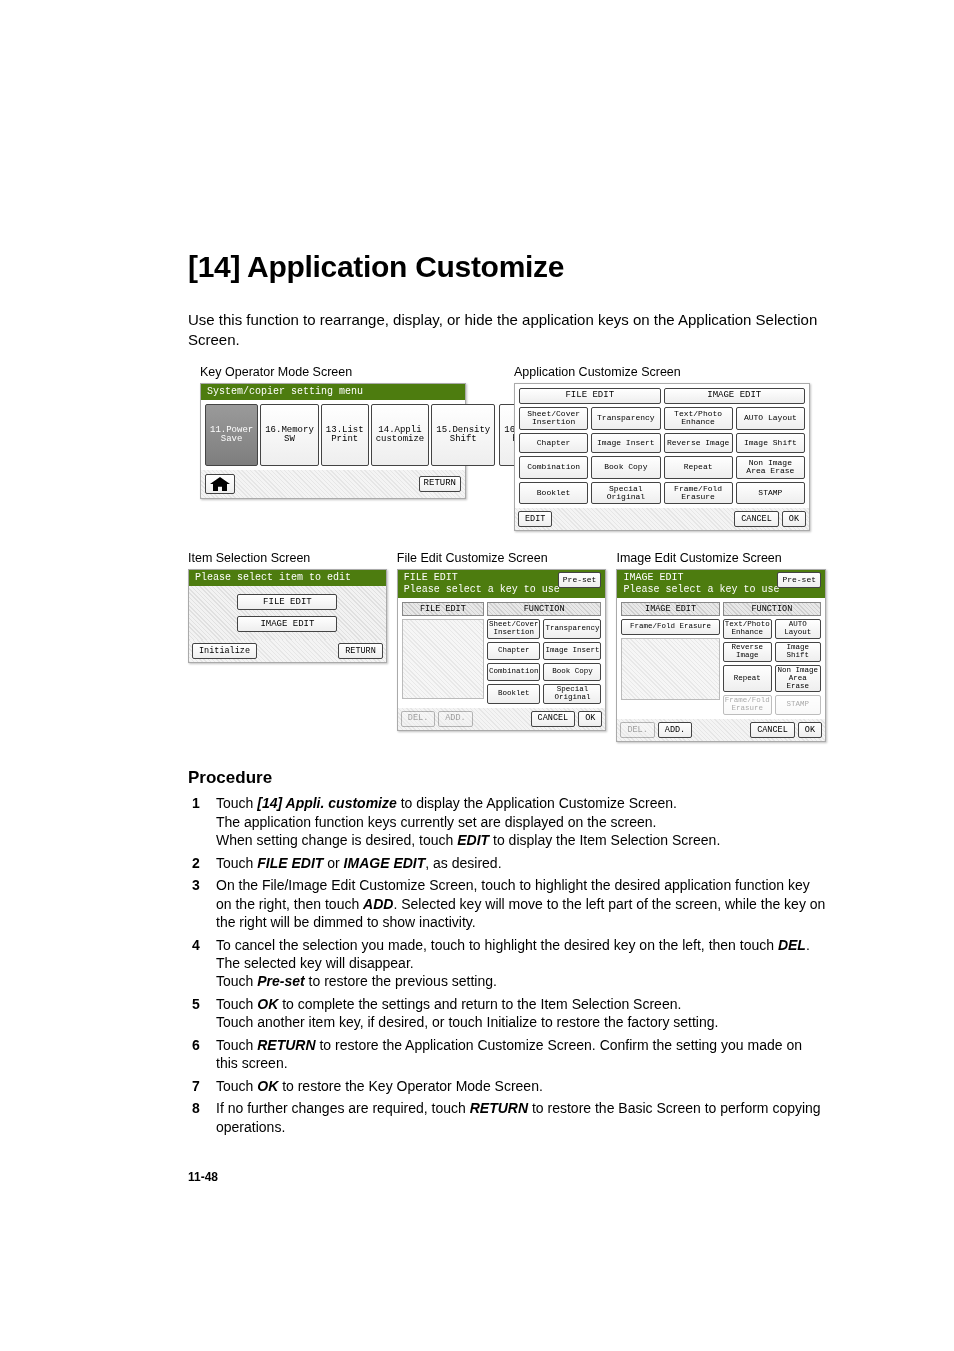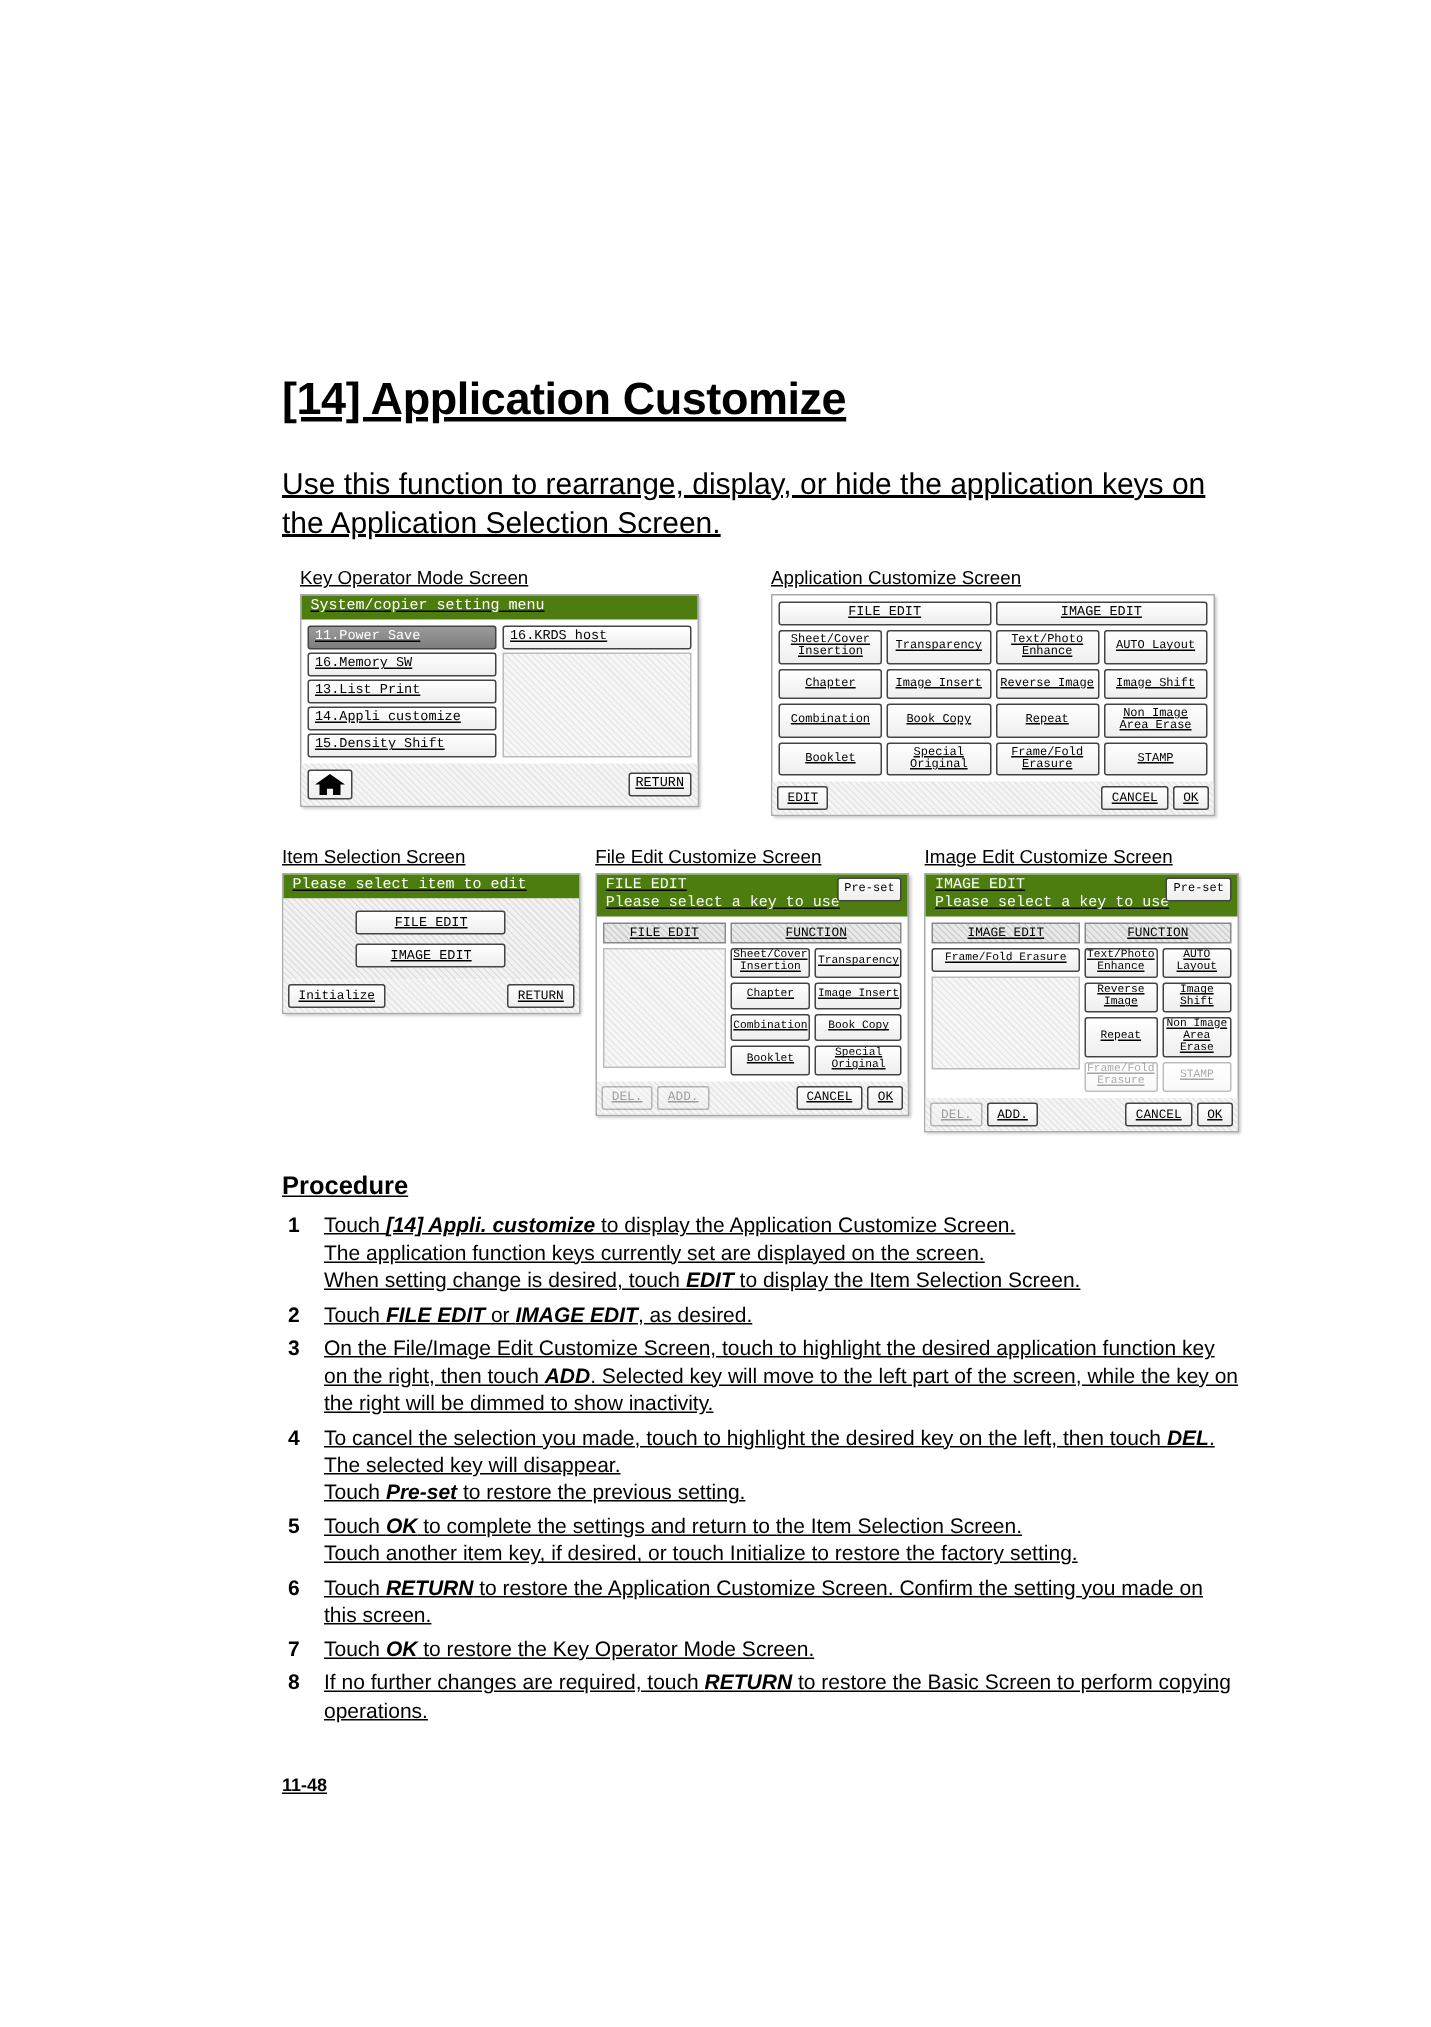--- a/index.html
+++ b/index.html
@@ -7,30 +7,29 @@
     padding: 0;
     font-family: Arial, Helvetica, sans-serif;
     color: #000;
     background: #fff;
   }
   .page {
     width: 878px;
     margin: 0 auto;
     padding: 250px 90px 80px 150px;
     box-sizing: border-box;
-    text-decoration: underline;
   }
   h1.heading {
     font-size: 30px;
     font-weight: bold;
     margin: 0 0 26px 0;
     letter-spacing: -0.3px;
   }
   .intro {
-    font-size: 20px;
+    font-size: 15px;
     line-height: 1.3;
     margin: 0 0 16px 0;
   }
   .screenshot-row {
     display: flex;
     gap: 48px;
     margin-bottom: 20px;
     padding-left: 12px;
   }
   .caption {
@@ -79,21 +78,21 @@
     line-height: 1.05;
     box-sizing: border-box;
   }
   .k-btn.dark {
     background: linear-gradient(#9a9a9a,#7e7e7e);
     color:#fff;
   }
   .k-row-list { display:flex; flex-direction:column; gap:2px; }
   .k-row-list .k-btn { justify-content:flex-start; width:100%; }
   .cols2 { display:flex; gap:4px; }
-  .cols2 > div { flex:1; display:flex; flex-direction:column; gap:2px; }
+  .cols2 > div { flex:1; display:flex; flex-direction:row; gap:2px; }
   .footerbar {
     display:flex;
     gap:6px;
     padding:4px;
     background:repeating-linear-gradient(45deg,#e6e6e6 0 1px,#f4f4f4 1px 3px);
     justify-content:space-between;
     align-items:center;
   }
   .home-icon {
     width:20px;height:14px;

